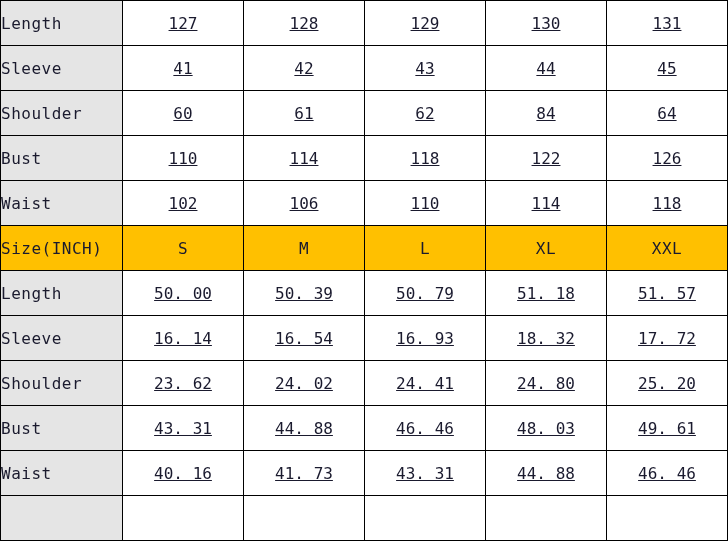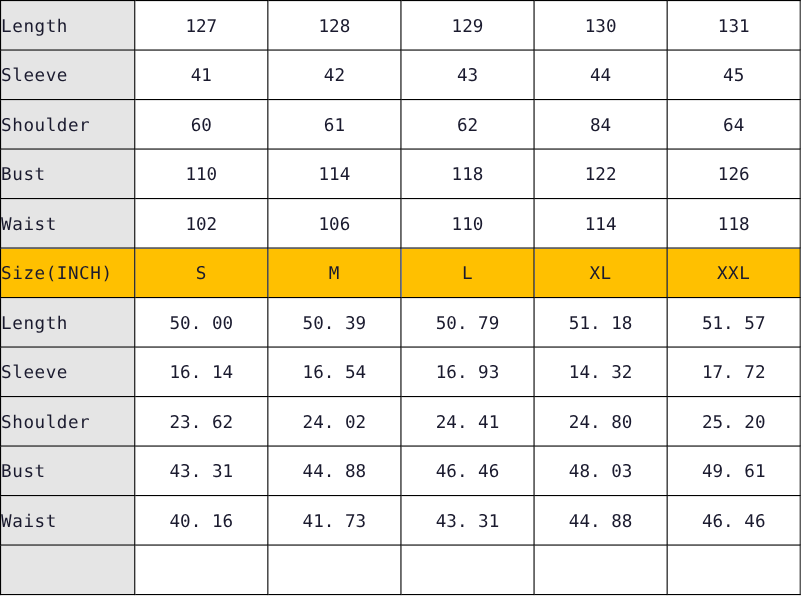--- a/index.html
+++ b/index.html
@@ -34,20 +34,21 @@
 
   td.label-cell {
     background: #e5e5e5;
     text-align: left;
     padding-left: 6px;
     letter-spacing: 0.5px;
   }
   td.value-cell {
     background: #ffffff;
     text-align: center;
+    text-decoration: underline;
   }
   td.header-cell {
     background: #FFC000;
     text-align: center;
     letter-spacing: 0.5px;
   }
   td.header-cell.label-cell {
     text-align: left;
   }
   tr.partial-row td { height: 6px; }
@@ -128,21 +129,21 @@
       <td class="value-cell">50. 79</td>
       <td class="value-cell">51. 18</td>
       <td class="value-cell">51. 57</td>
     </tr>
 
     <tr>
       <td class="label-cell">Sleeve</td>
       <td class="value-cell">16. 14</td>
       <td class="value-cell">16. 54</td>
       <td class="value-cell">16. 93</td>
-      <td class="value-cell">14. 32</td>
+      <td class="value-cell">18. 32</td>
       <td class="value-cell">17. 72</td>
     </tr>
 
     <tr>
       <td class="label-cell">Shoulder</td>
       <td class="value-cell">23. 62</td>
       <td class="value-cell">24. 02</td>
       <td class="value-cell">24. 41</td>
       <td class="value-cell">24. 80</td>
       <td class="value-cell">25. 20</td>

